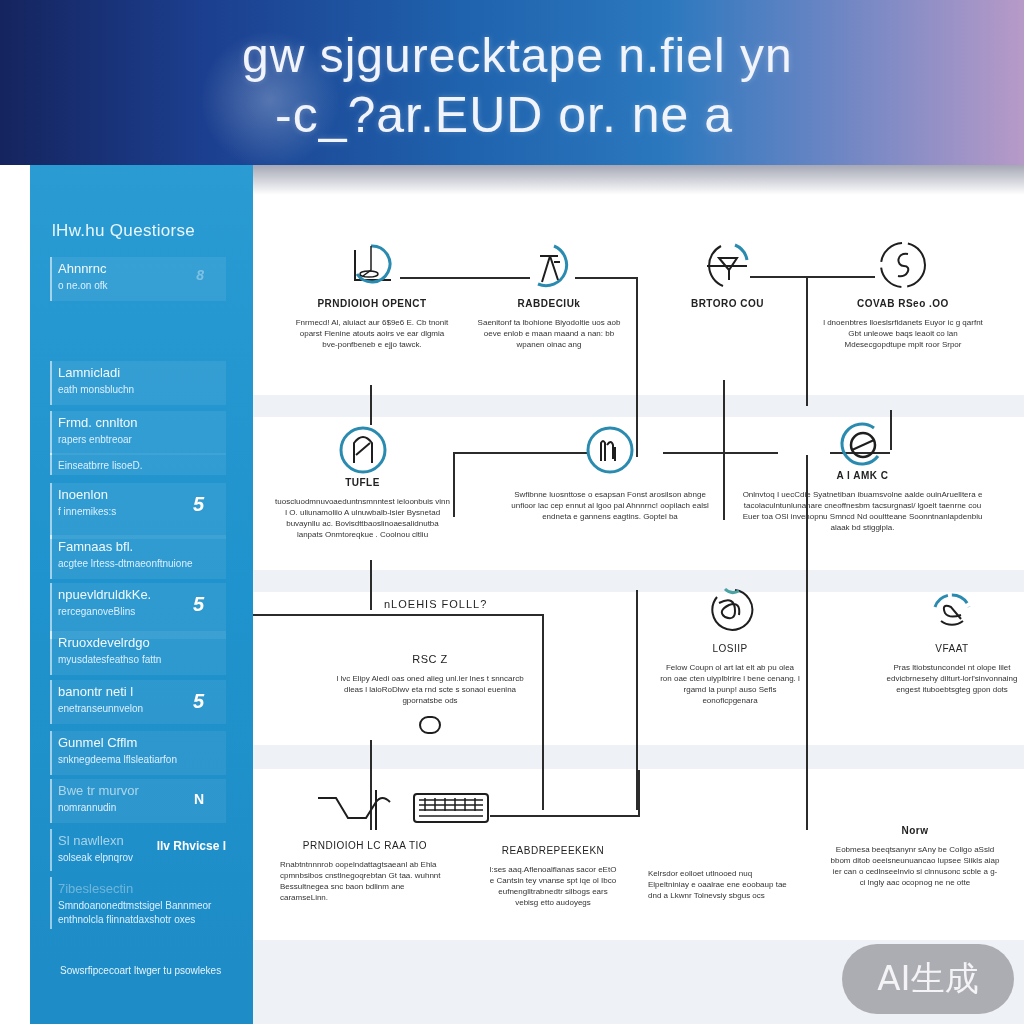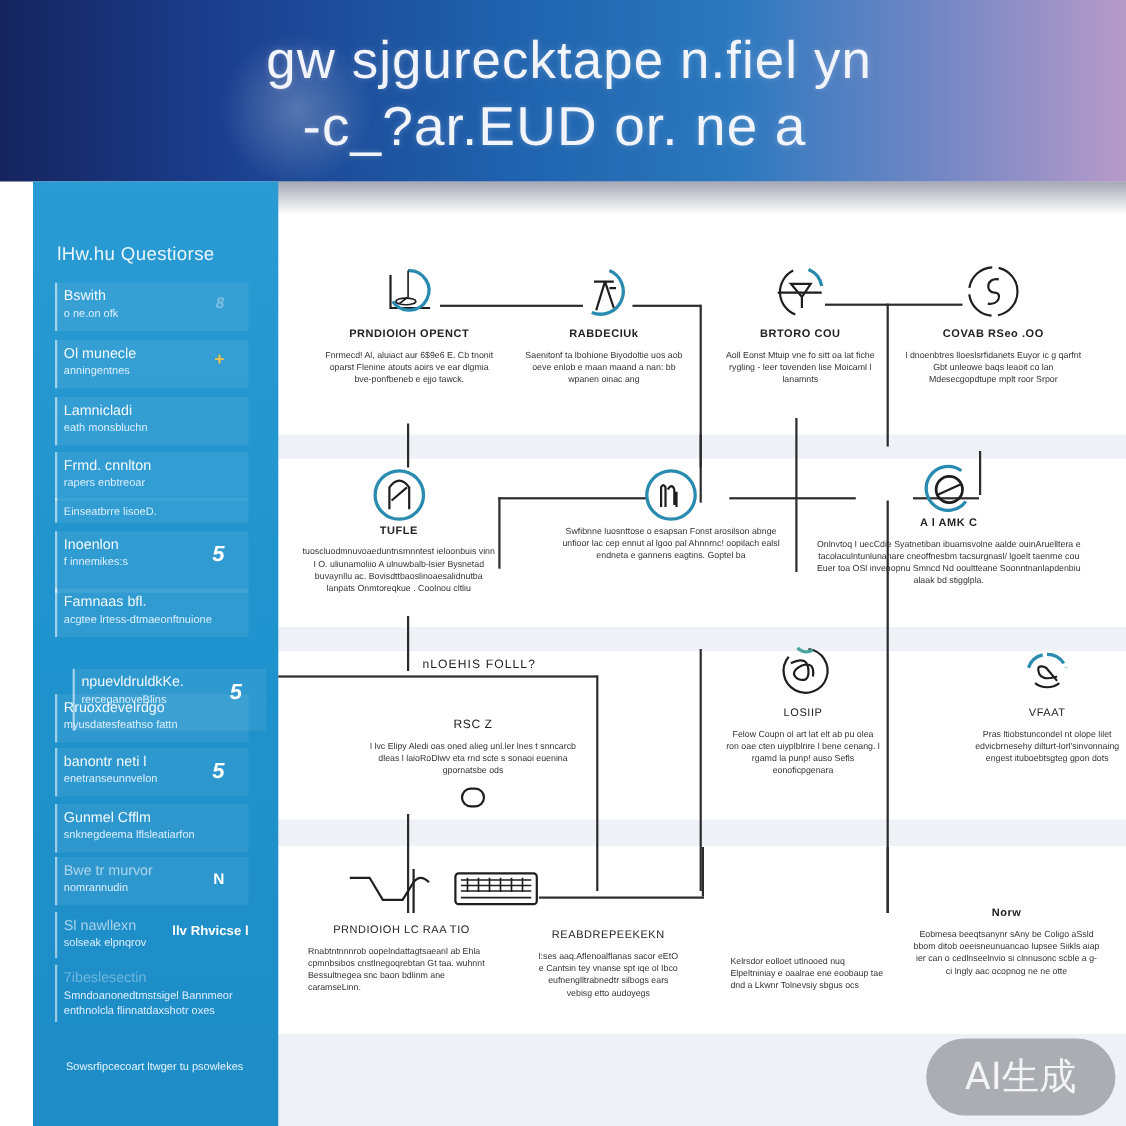--- a/index.html
+++ b/index.html
@@ -97,28 +97,23 @@
 
 <div class="band" style="top:395px;height:22px;"></div>
 <div class="band" style="top:570px;height:22px;"></div>
 <div class="band" style="top:745px;height:24px;"></div>
 <div class="band" style="top:940px;height:84px;"></div>
 
 <div class="sidebar">
   <div class="sb-title">lHw.hu Questiorse</div>
 
   <div class="sb-item" style="top:92px;height:44px;">
-    <span class="sb-label">Bswith</span>
+    <span class="sb-label">Ahnnrnc</span>
     <span class="sb-sub">o ne.on ofk</span>
     <span class="badge faint">8</span>
-  </div>
-  <div class="sb-item" style="top:144px;height:44px;">
-    <span class="sb-label">Ol munecle</span>
-    <span class="sb-sub">anningentnes</span>
-    <span class="badge gold">+</span>
   </div>
   <div class="sb-item" style="top:196px;height:44px;">
     <span class="sb-label">Lamnicladi</span>
     <span class="sb-sub">eath monsbluchn</span>
   </div>
   <div class="sb-item" style="top:246px;height:44px;">
     <span class="sb-label">Frmd. cnnlton</span>
     <span class="sb-sub">rapers enbtreoar</span>
   </div>
   <div class="sb-item" style="top:288px;height:22px;">
@@ -126,21 +121,21 @@
   </div>
   <div class="sb-item" style="top:318px;height:56px;">
     <span class="sb-label">Inoenlon</span>
     <span class="sb-sub">f innemikes:s</span>
     <span class="badge">5</span>
   </div>
   <div class="sb-item" style="top:370px;height:44px;">
     <span class="sb-label">Famnaas bfl.</span>
     <span class="sb-sub">acgtee lrtess-dtmaeonftnuione</span>
   </div>
-  <div class="sb-item" style="top:443px;height:56px;margin-left:16px;">
+  <div class="sb-item" style="top:418px;height:56px;">
     <span class="sb-label">npuevldruldkKe.</span>
     <span class="sb-sub">rerceganoveBlins</span>
     <span class="badge">5</span>
   </div>
   <div class="sb-item" style="top:466px;height:44px;">
     <span class="sb-label">Rruoxdevelrdgo</span>
     <span class="sb-sub">myusdatesfeathso fattn</span>
   </div>
   <div class="sb-item" style="top:515px;height:44px;">
     <span class="sb-label">banontr neti l</span>
@@ -218,21 +213,20 @@
 
 <div class="node" style="left:650px;top:240px;width:155px;">
   <div class="icon">
     <svg viewBox="0 0 50 50">
         <path d="M18 6 A22 22 0 0 0 20 46" stroke="#1e1e1e" stroke-width="2" fill="none"></path>
         <path d="M32 5 A20 20 0 0 1 44 20" stroke="#2a8bb0" stroke-width="3" fill="none"></path>
         <path d="M4 26 H44 M16 18 L26 30 L34 18 Z M26 30 V40" stroke="#1e1e1e" stroke-width="2" fill="none"></path>
       </svg>
   </div>
   <span class="n-title">BRTORO COU</span>
-  <span class="n-desc">Aoll Eonst Mtuip vne fo sitt oa lat fiche rygling - leer tovenden lise Moicaml l lanamnts</span>
 </div>
 
 <div class="node" style="left:818px;top:240px;width:170px;">
   <div class="icon">
     <svg viewBox="0 0 50 50">
         <circle cx="25" cy="25" r="22" stroke="#1e1e1e" stroke-width="2" fill="none" stroke-dasharray="30 6"></circle>
         <path d="M30 14 C18 12 18 26 26 26 C34 26 30 38 20 36" stroke="#1e1e1e" stroke-width="2" fill="none"></path>
       </svg>
   </div>
   <span class="n-title">COVAB RSeo .OO</span>
@@ -250,21 +244,21 @@
   <span class="n-desc">tuoscluodmnuvoaeduntnsmnntest ieloonbuis vinn I O. uliunamoliio A ulnuwbalb-lsier Bysnetad buvaynllu ac. Bovisdttbaoslinoaesalidnutba lanpats Onmtoreqkue . Coolnou cltliu</span>
 </div>
 
 <div class="node" style="left:505px;top:425px;width:210px;">
   <div class="icon">
     <svg viewBox="0 0 50 50">
         <circle cx="25" cy="25" r="22" stroke="#2a8bb0" stroke-width="3" fill="#ffffff"></circle>
         <path d="M16 36 V18 Q18 14 20 18 V36 M22 20 Q26 14 28 20 V34 M30 22 V36" stroke="#1e1e1e" stroke-width="2" fill="none"></path>
       </svg>
   </div>
-  <span class="n-desc" style="margin-top:2px;">Swfibnne luosnttose o esapsan Fonst arosilson abnge unfioor lac cep ennut al lgoo pal Ahnnrnc! oopilach ealsl endneta e gannens eagtins. Goptel ba</span>
+  <span class="n-desc" style="margin-top:14px;">Swfibnne luosnttose o esapsan Fonst arosilson abnge unfioor lac cep ennut al lgoo pal Ahnnrnc! oopilach ealsl endneta e gannens eagtins. Goptel ba</span>
 </div>
 
 <div class="node" style="left:735px;top:420px;width:255px;">
   <div class="icon">
     <svg viewBox="0 0 50 50">
         <path d="M36 8 A20 20 0 1 0 40 36" stroke="#2a8bb0" stroke-width="3" fill="none"></path>
         <circle cx="25" cy="25" r="12" stroke="#1e1e1e" stroke-width="2.5" fill="none"></circle>
         <path d="M14 30 L36 20" stroke="#1e1e1e" stroke-width="2"></path>
       </svg>
   </div>
@@ -321,21 +315,21 @@
 <div class="node" style="left:280px;top:840px;width:170px;">
   <span class="n-title" style="font-weight:400;margin-top:0;">PRNDIOIOH LC RAA TIO</span>
   <span class="n-desc" style="text-align:left;">Rnabtntnnnrob oopelndattagtsaeanl ab Ehla cpmnbsibos cnstlnegoqrebtan Gt taa. wuhnnt Bessultnegea  snc baon bdlinm ane caramseLinn.</span>
 </div>
 
 <div class="node" style="left:488px;top:845px;width:130px;">
   <span class="n-title" style="font-weight:400;margin-top:0;">REABDREPEEKEKN</span>
   <span class="n-desc">l:ses aaq.Aflenoalflanas sacor eEtO e Cantsin tey vnanse spt iqe ol Ibco eufnenglltrabnedtr silbogs ears vebisg etto audoyegs</span>
 </div>
 
-<div class="node" style="left:664px;top:868px;width:140px;">
+<div class="node" style="left:648px;top:868px;width:140px;">
   <span class="n-desc" style="text-align:left;margin-top:0;">Kelrsdor eolloet utlnooed nuq Elpeltniniay  e oaalrae ene eoobaup tae dnd  a Lkwnr Tolnevsiy sbgus ocs</span>
 </div>
 
 <div class="node" style="left:830px;top:825px;width:170px;">
   <span class="n-title" style="font-weight:700;margin-top:0;">Norw</span>
   <span class="n-desc">Eobmesa beeqtsanynr sAny be Coligo aSsld bbom ditob oeeisneunuancao lupsee Siikls aiap ier can o cedlnseelnvio si clnnusonc scble a g-ci lngly aac ocopnog ne ne otte</span>
 </div>
 
 <div class="ai-badge">AI生成</div>
 

